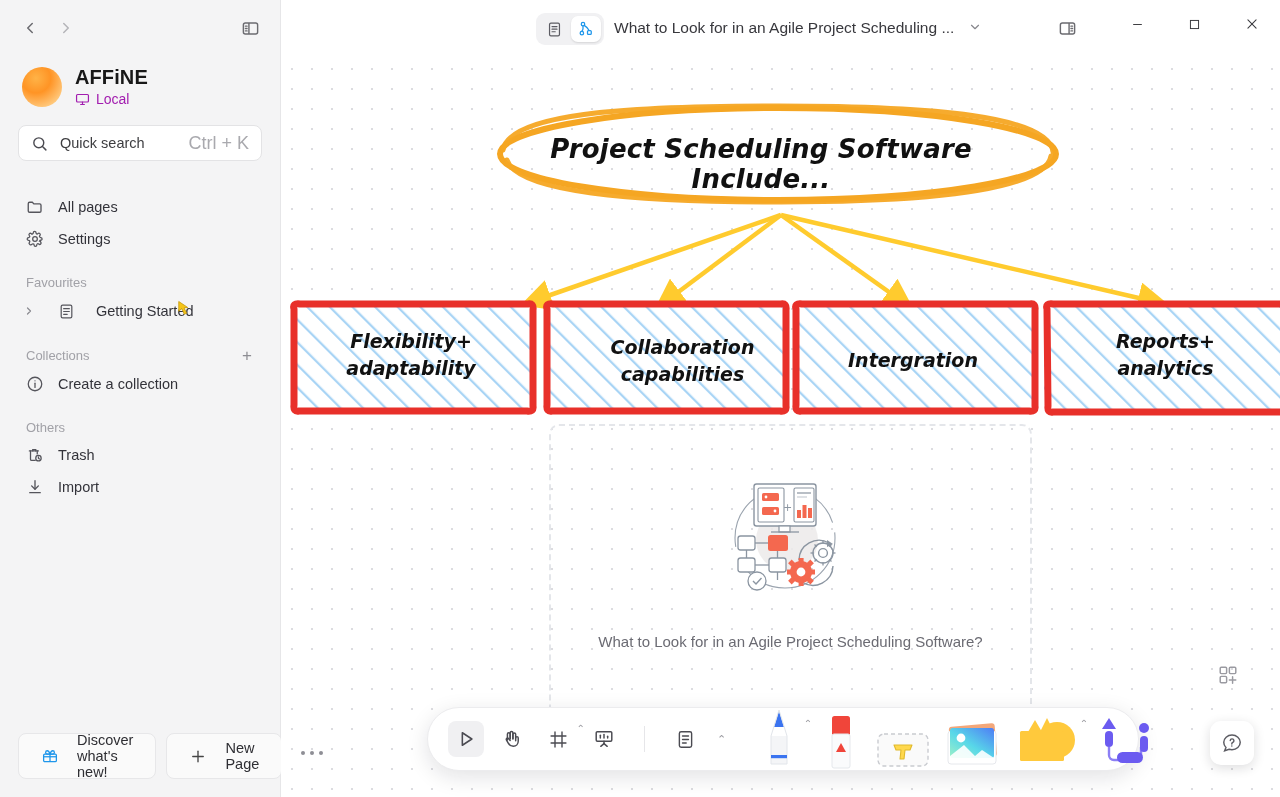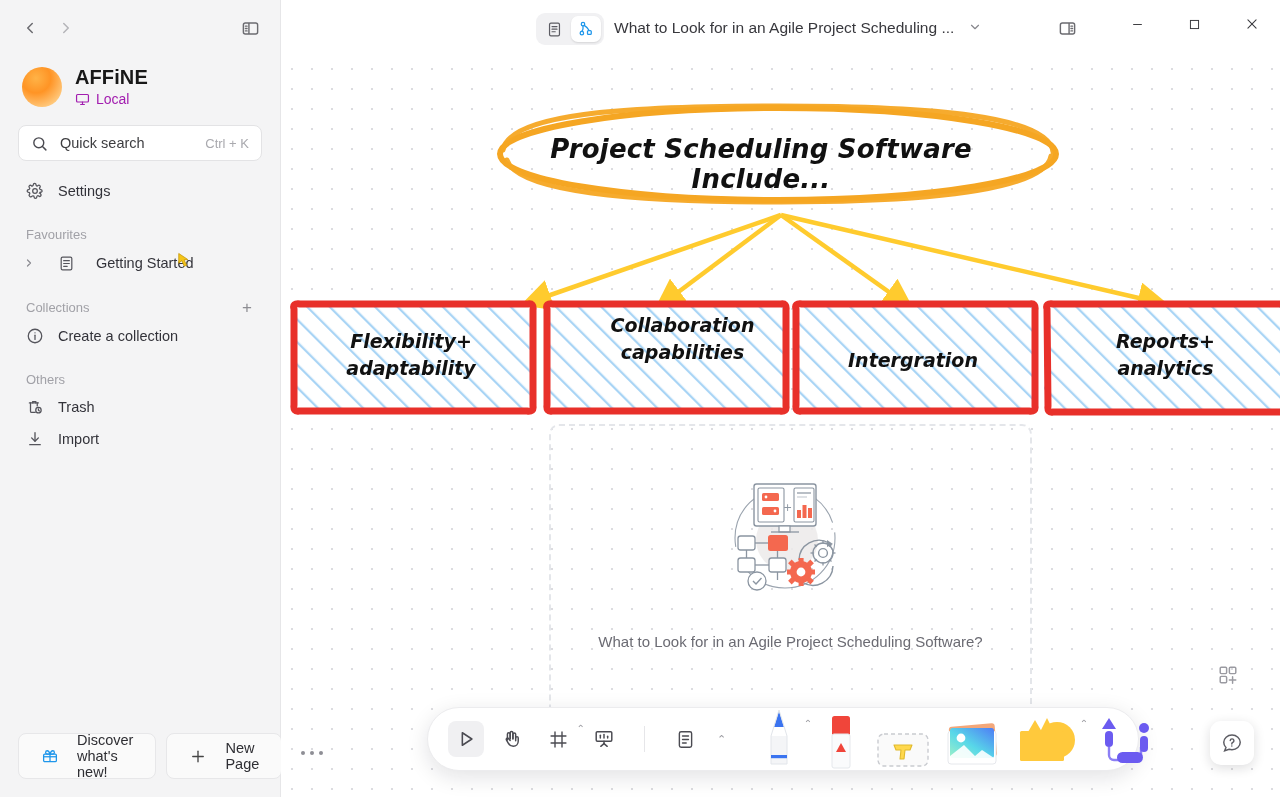--- a/index.html
+++ b/index.html
@@ -41,28 +41,28 @@
   .ws-avatar {
     width: 40px; height: 40px; border-radius: 50%;
     background: radial-gradient(circle at 35% 28%, #ffb347 0%, #ff9425 38%, #ffc97d 78%, #ffe3c0 100%);
     flex: none;
   }
   .ws-text { display: flex; flex-direction: column; gap: 2px; }
   .ws-name { font-size: 20px; font-weight: 700; color: #181818; letter-spacing: .1px; }
   .ws-sub { font-size: 14px; color: #a21caf; display: flex; align-items: center; gap: 6px; }
 
   .quick-search {
-    margin: 18px 18px 0 18px;
+    margin: 18px 18px 16px 18px;
     height: 36px; border: 1px solid #e3e3e5; border-radius: 8px;
     background: #fff;
     display: flex; align-items: center; gap: 12px; padding: 0 12px;
     cursor: text;
   }
   .qs-label { font-size: 14.5px; color: #3d3d40; flex: 1; }
-  .qs-kbd { font-size: 13px; color: #a9a9ae; }
+  .qs-kbd { font-size: 18px; color: #a9a9ae; }
 
   .sb-list { margin-top: 14px; padding: 0 18px; }
   .sb-item {
     height: 32px; display: flex; align-items: center; gap: 14px;
     padding: 0 8px; border-radius: 6px; cursor: pointer;
     font-size: 14.5px; color: #33333a;
   }
   .sb-icon { width: 18px; height: 18px; display: flex; align-items: center; justify-content: center; color: #55555c; flex: none; }
 
   .sb-section {
@@ -244,20 +244,28 @@
     <div class="quick-search">
       <svg width="17" height="17" viewBox="0 0 24 24" fill="none" stroke="#4a4a50" stroke-width="2" stroke-linecap="round">
           <circle cx="11" cy="11" r="7"></circle>
           <line x1="16.2" y1="16.2" x2="21" y2="21"></line>
         </svg>
       <span class="qs-label">Quick search</span>
       <span class="qs-kbd">Ctrl + K</span>
     </div>
 
     <div class="sb-list">
+      <div class="sb-item">
+        <span class="sb-icon">
+          <svg width="18" height="18" viewBox="0 0 24 24" fill="none" stroke="currentColor" stroke-width="1.8" stroke-linejoin="round">
+              <path d="M3 7.5a1.8 1.8 0 0 1 1.8-1.8h3.7l1.9 2.1h7.8A1.8 1.8 0 0 1 20 9.6v7.6a1.8 1.8 0 0 1-1.8 1.8H4.8A1.8 1.8 0 0 1 3 17.2z"></path>
+            </svg>
+        </span>
+        <span>All pages</span>
+      </div>
       <div class="sb-item">
         <span class="sb-icon">
           <svg width="18" height="18" viewBox="0 0 24 24" fill="none" stroke="currentColor" stroke-width="1.7">
               <circle cx="12" cy="12" r="3.1"></circle>
               <path d="M19.2 14.4a1.5 1.5 0 0 0 .3 1.65l.05.05a1.8 1.8 0 1 1-2.55 2.55l-.05-.05a1.5 1.5 0 0 0-1.65-.3 1.5 1.5 0 0 0-.9 1.37V20a1.8 1.8 0 0 1-3.6 0v-.1a1.5 1.5 0 0 0-.98-1.37 1.5 1.5 0 0 0-1.65.3l-.05.05A1.8 1.8 0 1 1 4.6 16.3l.05-.05a1.5 1.5 0 0 0 .3-1.65 1.5 1.5 0 0 0-1.37-.9H3.4a1.8 1.8 0 0 1 0-3.6h.1a1.5 1.5 0 0 0 1.37-.98 1.5 1.5 0 0 0-.3-1.65L4.52 7.4A1.8 1.8 0 1 1 7.07 4.85l.05.05a1.5 1.5 0 0 0 1.65.3h.07a1.5 1.5 0 0 0 .9-1.37V3.7a1.8 1.8 0 0 1 3.6 0v.1a1.5 1.5 0 0 0 .9 1.37 1.5 1.5 0 0 0 1.65-.3l.05-.05a1.8 1.8 0 1 1 2.55 2.55l-.05.05a1.5 1.5 0 0 0-.3 1.65v.07a1.5 1.5 0 0 0 1.37.9h.14a1.8 1.8 0 0 1 0 3.6h-.1a1.5 1.5 0 0 0-1.37.9z"></path>
             </svg>
         </span>
         <span>Settings</span>
       </div>
     </div>
@@ -467,21 +475,21 @@
           <path d="M766 253 q-2 -6 6 -5 h232 v108 h-232 q-6 1 -5 -6 z" fill="none" stroke="#e8302a" stroke-width="7" stroke-linejoin="round" stroke-linecap="round"></path>
         </g>
       </svg>
 
       <div class="shape-text box-text" style="left:10px; top:272px; width:240px;">
         <div>Flexibility+</div>
         <div>adaptability</div>
       </div>
 
       <div class="shape-text ellipse-text">Project Scheduling Software Include...</div>
-      <div class="shape-text box-text" style="left:263px; top:256px; width:240px;padding-left:37px;">
+      <div class="shape-text box-text" style="left:263px; top:278px; width:240px;padding-left:37px;">
         <div>Collaboration</div>
         <div>capabilities</div>
       </div>
       <div class="shape-text box-text" style="left:512px; top:291px; width:240px;">
         <div>Intergration</div>
       </div>
       <div class="shape-text box-text" style="left:763px; top:272px; width:243px;">
         <div>Reports+</div>
         <div>analytics</div>
       </div>

